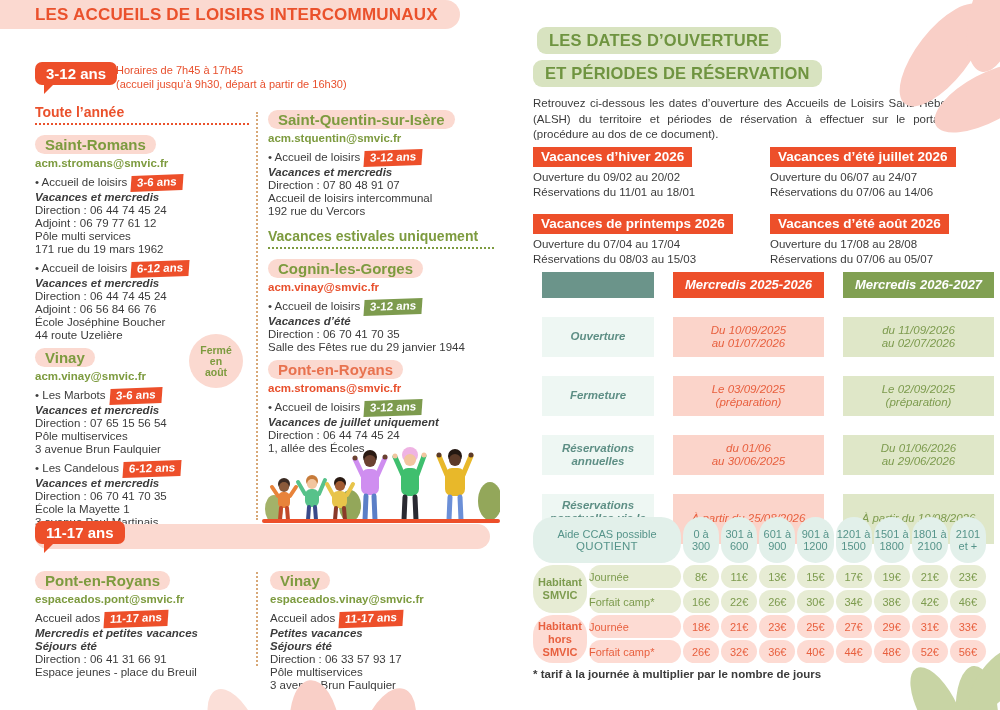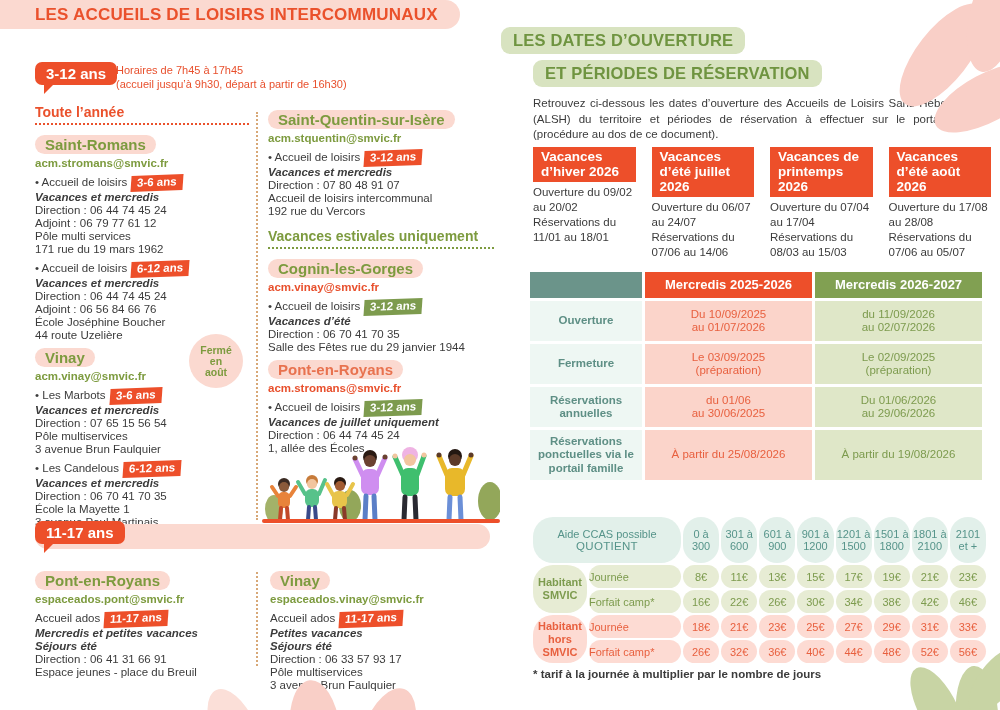--- a/index.html
+++ b/index.html
@@ -68,39 +68,39 @@
     position:absolute; left:35px; top:524px; width:455px; height:25px;
     background:#fbd9d0; border-radius:13px;
   }
   .band1117 .agebadge { position:absolute; left:0; top:-3px; }
   #illus { position:absolute; left:262px; top:443px; }
   
   .rp-title {
     position:absolute; display:inline-block; background:#d8e3c0; color:#6f9440;
     font-weight:bold; font-size:16.5px; padding:4px 12px; border-radius:9px; letter-spacing:.2px;
   }
-  #rp-t1 { left:501px; top:27px; }
+  #rp-t1 { left:537px; top:27px; }
   #rp-t2 { left:533px; top:60px; }
   #rp-intro {
     position:absolute; left:533px; top:96px; width:456px;
     font-size:11.5px; line-height:15.5px; text-align:justify;
   }
   #rp-vac {
     position:absolute; left:533px; top:147px; width:458px;
-    display:grid; grid-template-columns:1fr 1fr 1fr 1fr; column-gap:16px; row-gap:14px;
+    display:grid; grid-template-columns:1fr 1fr; column-gap:16px; row-gap:14px;
   }
   .vac-title {
     display:inline-block; background:#ed4f2a; color:#fff; font-weight:bold;
     font-size:13.5px; padding:2px 8px 3px; margin-bottom:3px;
   }
   .vac-line { font-size:11.5px; line-height:15px; }
   #rp-mt {
-    position:absolute; left:530px; top:272px; width:452px;
+    position:absolute; left:542px; top:272px; width:452px;
     display:grid; grid-template-columns:112px 1fr 1fr;
-    grid-template-rows:26px 40px 40px 40px 50px; gap:3px; font-size:11.5px;
+    grid-template-rows:26px 40px 40px 40px 50px; gap:19px; font-size:11.5px;font-style:italic;
   }
   .mt-cell { display:flex; flex-direction:column; align-items:center; justify-content:center; text-align:center; line-height:13.5px; }
   .mt-corner { background:#6b948a; }
   .mt-h1 { background:#ed4f2a; color:#fff; font-weight:bold; font-size:13px; }
   .mt-h2 { background:#81a052; color:#fff; font-weight:bold; font-size:13px; }
   .mt-label { background:#eef7f3; color:#5e8f85; font-weight:bold; padding:0 6px; }
   .mt-c1 { background:#fbd4ca; color:#e8603f; }
   .mt-c2 { background:#dfe7c8; color:#7d9b4e; }
   .tarifpill {
     position:absolute; left:533px; top:486px; display:inline-block;

